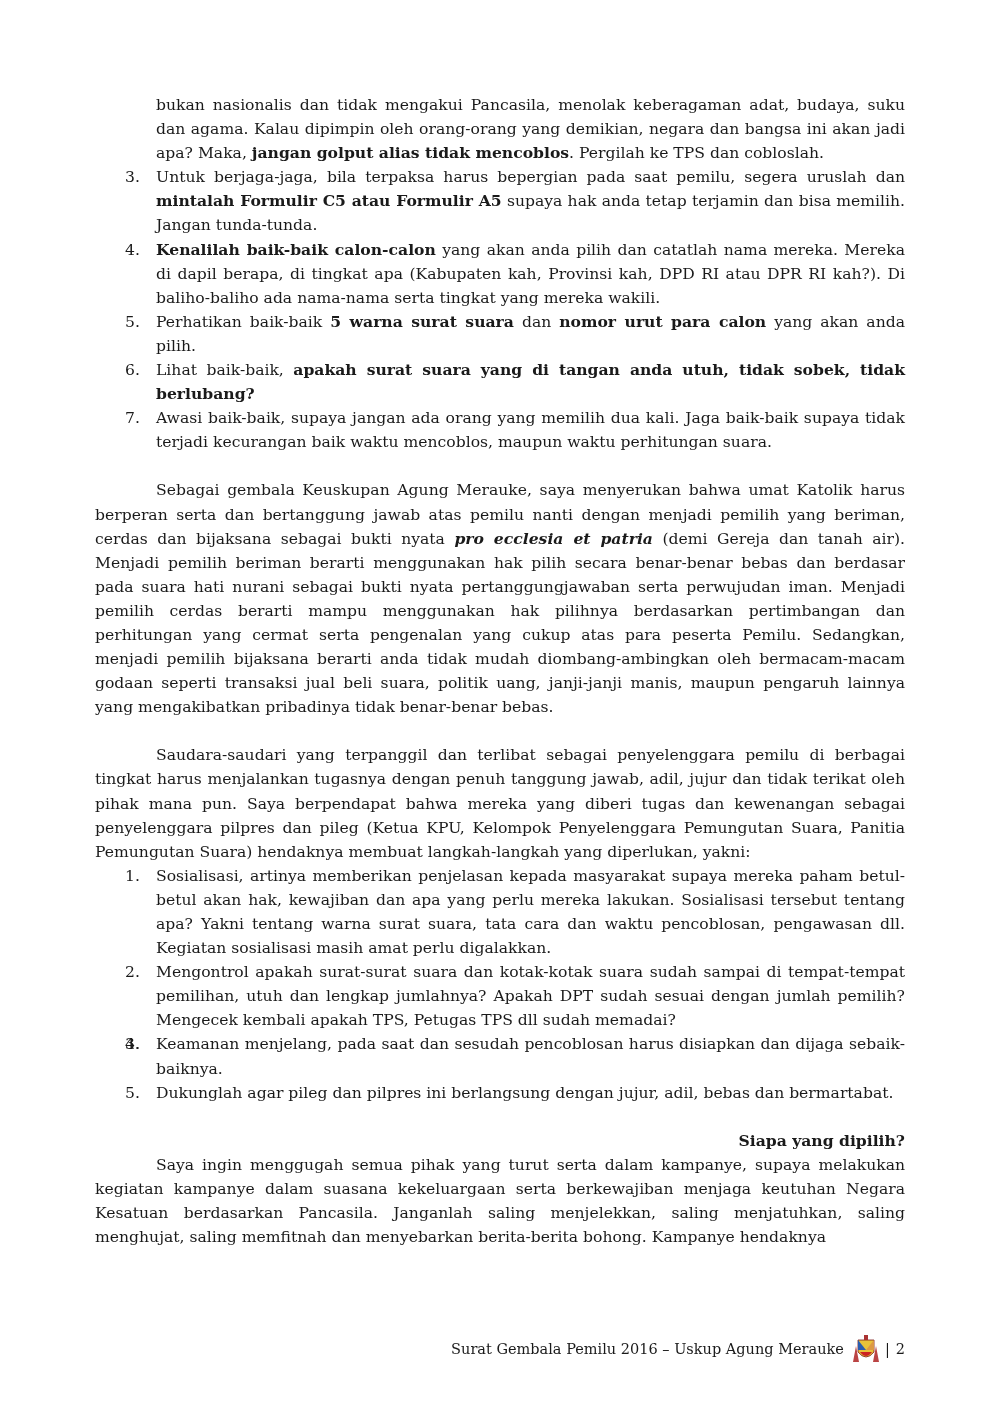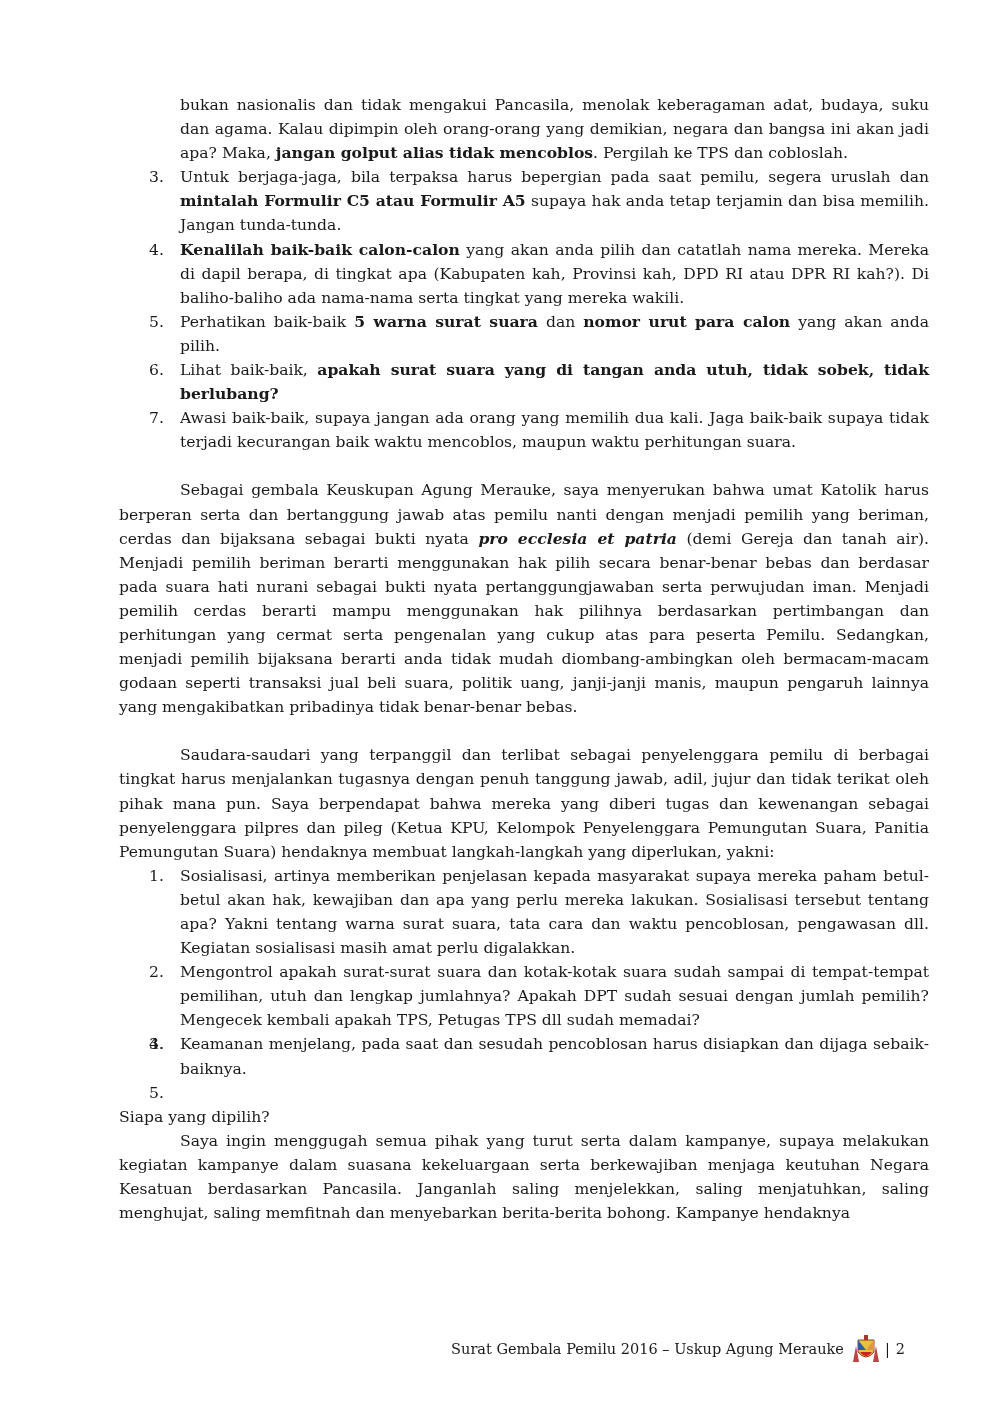--- a/index.html
+++ b/index.html
@@ -1,29 +1,29 @@
 <!DOCTYPE html>
 <html><head>
 <meta charset="utf-8">
 <style>
   html, body { margin: 0; padding: 0; background: #ffffff; }
   body { width: 1000px; height: 1414px; position: relative; overflow: hidden;
          font-family: "DejaVu Serif", "Liberation Serif", serif; color: #1a1a1a; }
   .page { position: absolute; left: 95px; top: 93px; width: 810px;
-          font-size: 15.6px; line-height: 24.1px; margin-left: 24px; }
+          font-size: 15.6px; line-height: 24.1px; }
   .page p { margin: 0; text-align: justify; }
   .indent { text-indent: 61px; }
   .gap { height: 24px; }
   .cont { padding-left: 61px; text-align: justify; }
   ol.list { list-style: none; margin: 0; padding: 0; }
   ol.list li { position: relative; padding-left: 61px; text-align: justify; }
   ol.list li .num { position: absolute; left: 30px; top: 0; }
   b { font-weight: bold; }
   .bi { font-weight: bold; font-style: italic; }
-  h3 { font-size: 15.6px; margin: 0; font-weight: normal; line-height: 24.1px; }
+  h3 { font-size: 15.6px; margin: 0; font-weight: bold; line-height: 24.1px; text-align: right; }
   .footer { position: absolute; top: 1334px; right: 95px; font-size: 14.5px;
             display: flex; align-items: center; color: #1a1a1a; }
   .footer .crest { width: 32px; height: 30px; margin: 0 3px 0 6px; }
   .footer .sep { margin-right: 6px; }
 </style>
 </head>
 <body>
 
 <div class="page">
   <p class="cont"><span>bukan nasionalis dan tidak mengakui Pancasila, menolak keberagaman adat, budaya, suku dan agama. Kalau dipimpin oleh orang-orang yang demikian, negara dan bangsa ini akan jadi apa? Maka, </span><b>jangan golput alias tidak mencoblos</b><span>. Pergilah ke TPS dan cobloslah.</span></p>
@@ -40,21 +40,21 @@
   <p class="indent"><span>Sebagai gembala Keuskupan Agung Merauke, saya menyerukan bahwa umat Katolik harus berperan serta dan bertanggung jawab atas pemilu nanti dengan menjadi pemilih yang beriman, cerdas dan bijaksana sebagai bukti nyata </span><span class="bi">pro ecclesia et patria</span><span> (demi Gereja dan tanah air). Menjadi pemilih beriman berarti menggunakan hak pilih secara benar-benar bebas dan berdasar pada suara hati nurani sebagai bukti nyata pertanggungjawaban serta perwujudan iman. Menjadi pemilih cerdas berarti mampu menggunakan hak pilihnya berdasarkan pertimbangan dan perhitungan yang cermat serta pengenalan yang cukup atas para peserta Pemilu. Sedangkan, menjadi pemilih bijaksana berarti anda tidak mudah diombang-ambingkan oleh bermacam-macam godaan seperti transaksi jual beli suara, politik uang, janji-janji manis, maupun pengaruh lainnya yang mengakibatkan pribadinya tidak benar-benar bebas.</span></p>
 
   <div class="gap"></div>
   <p class="indent">Saudara-saudari yang terpanggil dan terlibat sebagai penyelenggara pemilu di berbagai tingkat harus menjalankan tugasnya dengan penuh tanggung jawab, adil, jujur dan tidak terikat oleh pihak mana pun.  Saya berpendapat bahwa mereka yang diberi tugas dan kewenangan sebagai penyelenggara pilpres dan pileg (Ketua KPU, Kelompok Penyelenggara Pemungutan Suara, Panitia Pemungutan Suara) hendaknya membuat langkah-langkah yang diperlukan, yakni:</p>
 
   <ol class="list" id="org-list">
       <li><span class="num">1.</span><span>Sosialisasi, artinya memberikan penjelasan kepada masyarakat supaya mereka paham betul-betul akan hak, kewajiban dan apa yang perlu mereka lakukan. Sosialisasi tersebut tentang apa?  Yakni tentang warna surat suara, tata cara dan waktu pencoblosan, pengawasan dll. Kegiatan sosialisasi masih amat perlu digalakkan.</span></li>
       <li><span class="num">2.</span><span>Mengontrol apakah surat-surat suara dan kotak-kotak suara sudah sampai di tempat-tempat pemilihan, utuh dan lengkap jumlahnya? Apakah DPT sudah sesuai dengan jumlah pemilih? Mengecek kembali apakah TPS, Petugas TPS dll sudah memadai?</span></li>
       <li><span class="num">3.</span></li>
       <li><span class="num">4.</span><span>Keamanan menjelang, pada saat dan sesudah pencoblosan harus disiapkan dan dijaga sebaik-baiknya.</span></li>
-      <li><span class="num">5.</span></li>
+      <li><span class="num">5.</span><span>Dukunglah agar pileg dan pilpres ini berlangsung dengan jujur, adil, bebas dan bermartabat.</span></li>
     </ol>
 
   <div class="gap"></div>
   <h3>Siapa yang dipilih?</h3>
   <p class="indent">Saya ingin menggugah semua pihak yang turut serta dalam kampanye, supaya melakukan kegiatan kampanye dalam suasana kekeluargaan serta berkewajiban menjaga keutuhan Negara Kesatuan berdasarkan Pancasila. Janganlah saling menjelekkan, saling menjatuhkan, saling menghujat, saling memfitnah dan menyebarkan berita-berita bohong. Kampanye hendaknya</p>
 </div>
 
 <div class="footer">
   <span>Surat Gembala Pemilu 2016 – Uskup Agung Merauke</span>
   <svg class="crest" viewBox="0 0 32 30">

